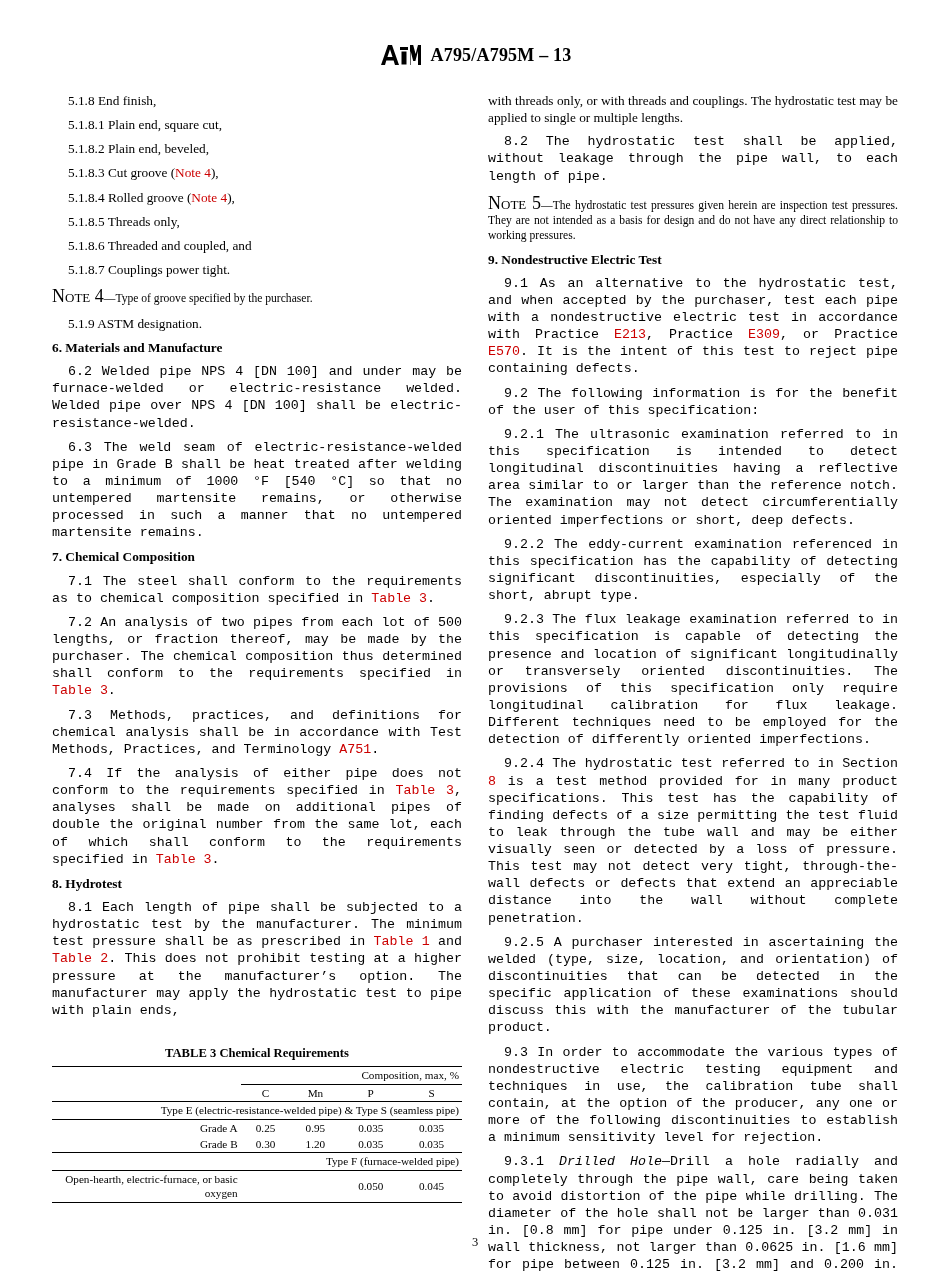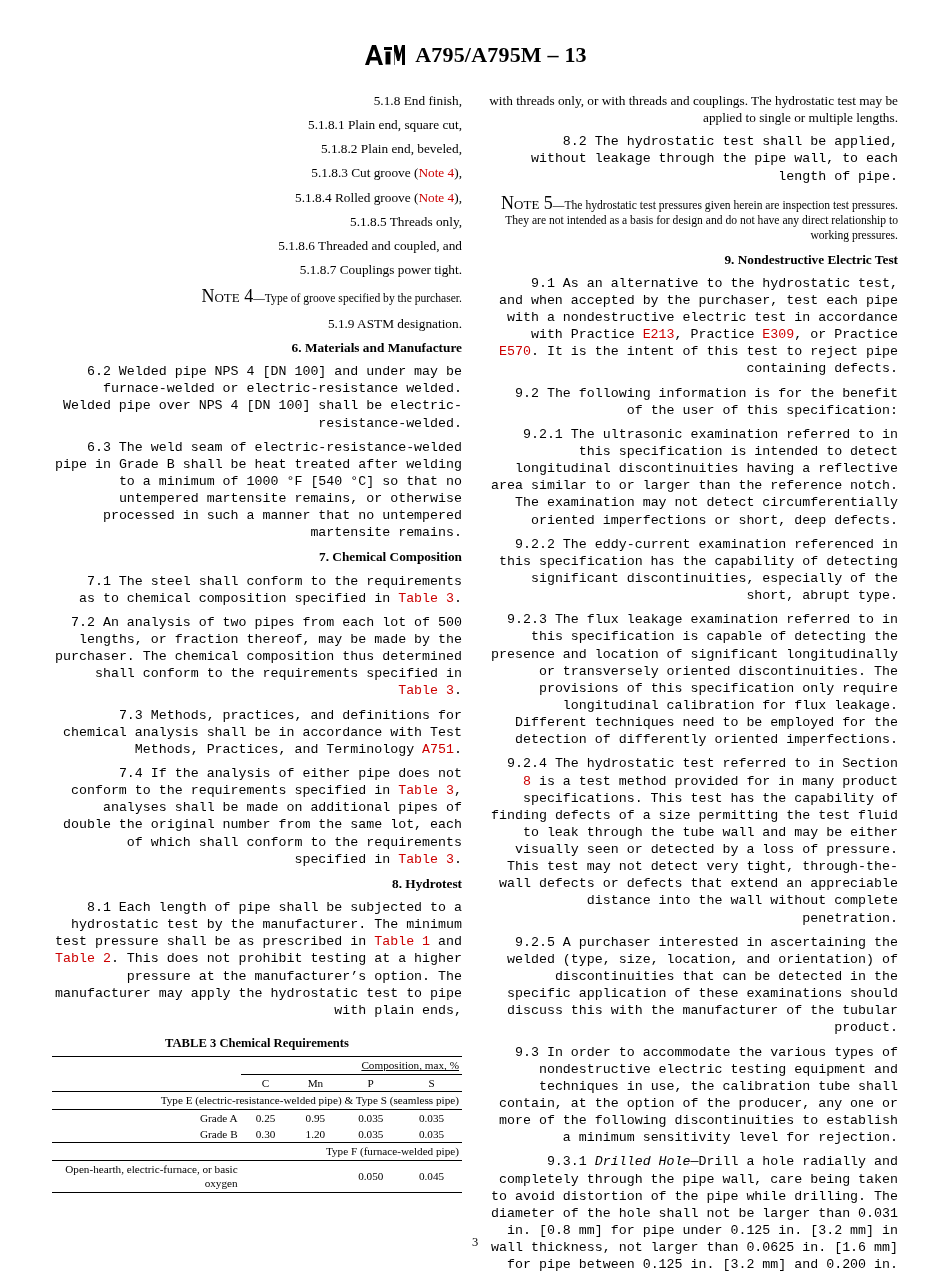--- a/index.html
+++ b/index.html
@@ -31,39 +31,38 @@
     gap: 10px;
   }
   .astm-logo {
     display: inline-block;
     width: 42px;
     height: 30px;
     position: relative;
     top: 1px;
   }
   .doc-title {
-    font-size: 22px;
+    font-size: 18px;
     font-weight: bold;
     letter-spacing: 0.2px;
   }
   
   .columns {
     display: flex;
     gap: 26px;
     align-items: flex-start;
   }
   .col {
     width: 410px;
     font-size: 13.3px;
     line-height: 1.29;
     text-align: justify;
   }
   .col p {
     margin: 0 0 7px 0;
-    text-align: right;
   }
   .indent {
     text-indent: 16px;
     font-family: Liberation Mono, monospace;
   }
   .listline {
     text-indent: 16px;
     margin: 0 0 1px 0;
     text-align: left;
   }
@@ -84,21 +83,21 @@
     font-size: 18px;
   }
   .ref {
     color: #cc0000;
   }
   .ital {
     font-style: italic;
   }
   
   .table-wrap {
-    margin-top: 16px;
+    margin-top: 26px;
     width: 410px;
   }
   .table-title {
     text-align: center;
     font-weight: bold;
     font-size: 12.6px;
     margin-bottom: 5px;
   }
   table.chem {
     border-collapse: collapse;
@@ -109,21 +108,20 @@
     padding: 1px 3px;
     font-weight: normal;
     text-align: right;
   }
   .rule-top td { border-top: 1.3px solid #000; }
   .rule-bot td { border-bottom: 1.3px solid #000; }
   .thin-bot td { border-bottom: 0.8px solid #000; }
   .ctr { text-align: center !important; }
   .span-head {
     text-align: left;
-    text-decoration: underline;
   }
   .composition-rule {
     border-bottom: 0.8px solid #000;
   }
   
   .footer {
     position: absolute;
     bottom: 22px;
     left: 0;
     width: 950px;

